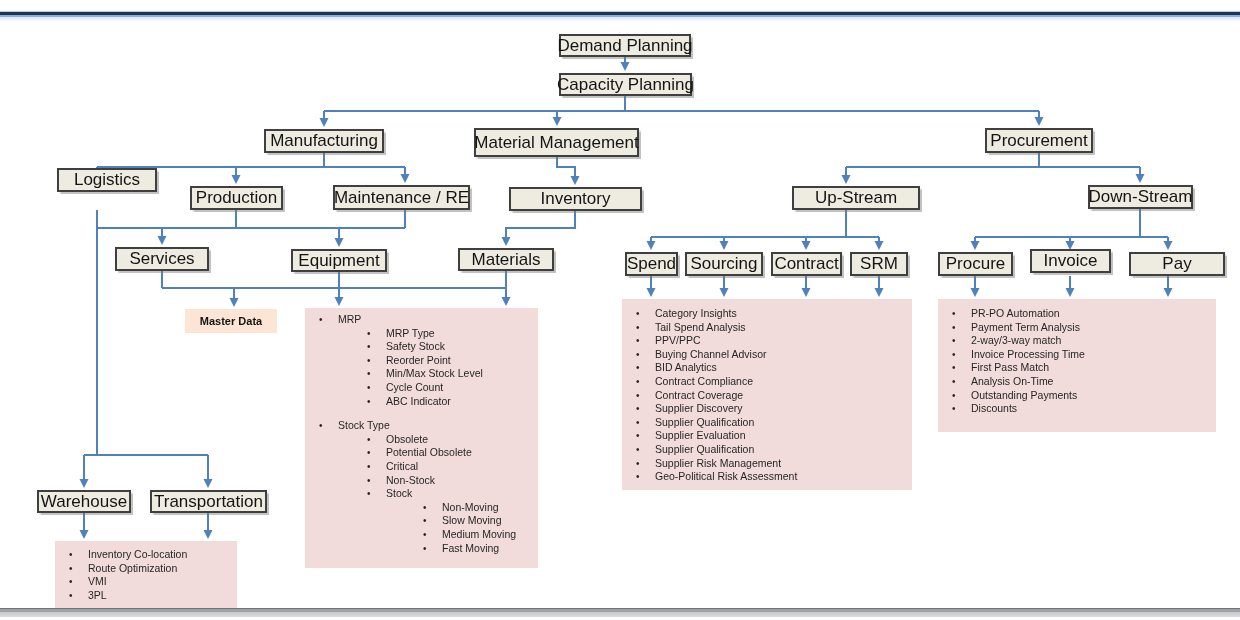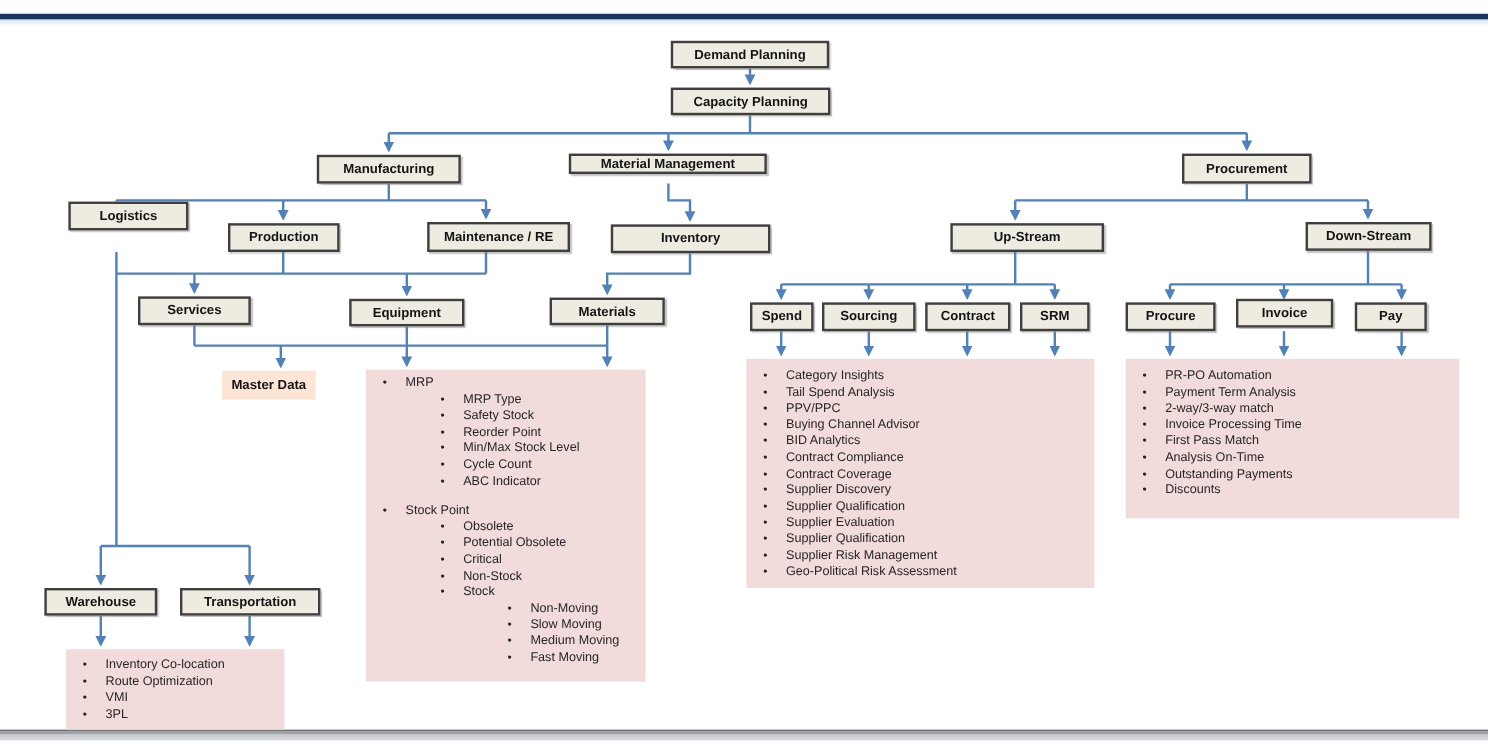--- a/index.html
+++ b/index.html
@@ -21,21 +21,21 @@
     background:linear-gradient(to bottom,
       #6f7478 0px,#6f7478 1px,
       #9ea2a5 1px,#9ea2a5 4px,
       #c6c9cc 4px,#d9dbdd 9px);
   }
   svg.wires{position:absolute;left:0;top:0;z-index:1}
   .node{
     position:absolute;z-index:2;box-sizing:border-box;
     background:#eeece1;border:2px solid #3f3f3f;
     display:flex;align-items:center;justify-content:center;
-    font-weight:bold;font-size:11px;color:#141414;
+    font-weight:normal;font-size:17px;color:#141414;
     box-shadow:1.5px 1.5px 1px rgba(120,120,120,.45);
     white-space:nowrap;
   }
   .master{
     position:absolute;z-index:2;background:#fce5d5;
     display:flex;align-items:center;justify-content:center;
     font-weight:bold;font-size:11px;color:#141414;
   }
   .panel{
     position:absolute;z-index:2;box-sizing:border-box;
@@ -130,42 +130,42 @@
     <line x1="208" y1="455" x2="208" y2="486" marker-end="url(#ah)"></line>
 
     <line x1="84" y1="513" x2="84" y2="537" marker-end="url(#ah)"></line>
     <line x1="208" y1="513" x2="208" y2="537" marker-end="url(#ah)"></line>
   </g>
 </svg>
 
 <div class="node" style="left:559px;top:34px;width:132px;height:23px">Demand Planning</div>
 <div class="node" style="left:559px;top:73px;width:133px;height:23px">Capacity Planning</div>
 <div class="node" style="left:264px;top:129px;width:120px;height:24px">Manufacturing</div>
-<div class="node" style="left:474px;top:128px;width:165px;height:17px">Material Management</div>
+<div class="node" style="left:474px;top:128px;width:165px;height:29px">Material Management</div>
 <div class="node" style="left:985px;top:128px;width:108px;height:25px">Procurement</div>
 <div class="node" style="left:57px;top:168px;width:100px;height:24px">Logistics</div>
 <div class="node" style="left:190px;top:186px;width:93px;height:24px">Production</div>
-<div class="node" style="left:356px;top:185px;width:119px;height:25px">Maintenance / RE</div>
+<div class="node" style="left:333px;top:185px;width:137px;height:25px">Maintenance / RE</div>
 <div class="node" style="left:509px;top:187px;width:133px;height:24px">Inventory</div>
 <div class="node" style="left:792px;top:186px;width:128px;height:24px">Up-Stream</div>
 <div class="node" style="left:1088px;top:185px;width:105px;height:24px">Down-Stream</div>
 <div class="node" style="left:115px;top:247px;width:94px;height:24px">Services</div>
 <div class="node" style="left:291px;top:249px;width:96px;height:23px">Equipment</div>
 <div class="node" style="left:458px;top:248px;width:96px;height:23px">Materials</div>
 <div class="node" style="left:625px;top:252px;width:53px;height:24px">Spend</div>
 <div class="node" style="left:685px;top:252px;width:78px;height:24px">Sourcing</div>
 <div class="node" style="left:771px;top:252px;width:71px;height:24px">Contract</div>
 <div class="node" style="left:850px;top:252px;width:58px;height:24px">SRM</div>
 <div class="node" style="left:938px;top:252px;width:75px;height:24px">Procure</div>
 <div class="node" style="left:1030px;top:249px;width:81px;height:24px">Invoice</div>
-<div class="node" style="left:1129px;top:252px;width:60px;height:24px">Pay</div>
+<div class="node" style="left:1129px;top:252px;width:96px;height:24px">Pay</div>
 <div class="node" style="left:37px;top:490px;width:94px;height:23px">Warehouse</div>
 <div class="node" style="left:150px;top:490px;width:117px;height:23px">Transportation</div>
 
-<div class="master" style="left:185px;top:309px;width:78px;height:24px">Master Data</div>
+<div class="master" style="left:185px;top:309px;width:92px;height:24px">Master Data</div>
 
 <div class="panel" style="left:305px;top:308px;width:233px;height:260px;padding-top:5px">
     <div class="bl lv0">
       <span class="bu">•</span>
       <span class="tx">MRP</span>
     </div>
     <div class="bl lv1">
       <span class="bu">•</span>
       <span class="tx">MRP Type</span>
     </div>
@@ -184,21 +184,21 @@
     <div class="bl lv1">
       <span class="bu">•</span>
       <span class="tx">Cycle Count</span>
     </div>
     <div class="bl lv1">
       <span class="bu">•</span>
       <span class="tx">ABC Indicator</span>
     </div>
     <div class="bl lv0 gap">
       <span class="bu">•</span>
-      <span class="tx">Stock Point</span>
+      <span class="tx">Stock Type</span>
     </div>
     <div class="bl lv1">
       <span class="bu">•</span>
       <span class="tx">Obsolete</span>
     </div>
     <div class="bl lv1">
       <span class="bu">•</span>
       <span class="tx">Potential Obsolete</span>
     </div>
     <div class="bl lv1">

